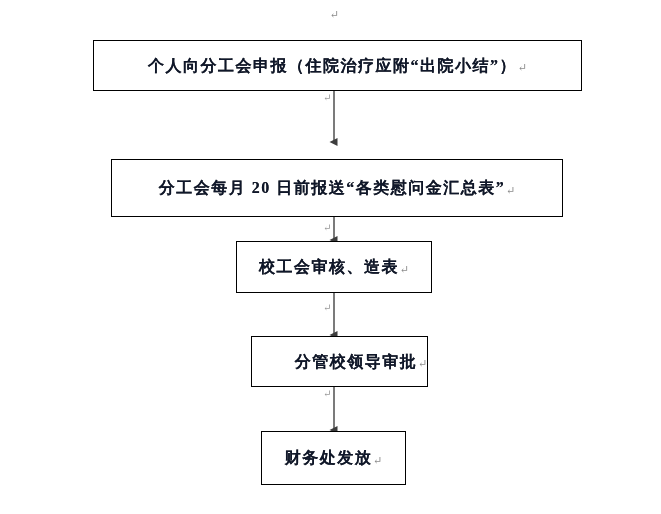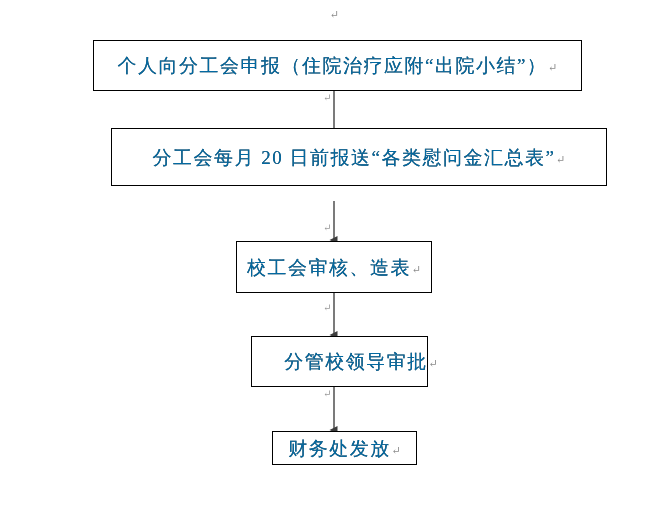--- a/index.html
+++ b/index.html
@@ -29,25 +29,26 @@
     border: 1px solid #000000;
     background: #ffffff;
     display: flex;
     align-items: center;
     justify-content: center;
     color: #3a3a3a;
     white-space: nowrap;
   }
 
   .node .label {
-    font-size: 19px;
+    font-size: 16px;
     letter-spacing: 1.5px;
     line-height: 1;
-    color: #0369a1;
+    color: #0f172a;
     text-shadow: 0 0 0.4px #4a4a4a;
+    font-weight: bold;
   }
 
   .node .cr {
     font-size: 11px;
     color: #8c8c8c;
     margin-left: 1px;
     position: relative;
     top: 2px;
     letter-spacing: 0;
   }
@@ -103,33 +104,33 @@
   <span class="conn-cr" style="left:323px; top:93px;">↵</span>
   <span class="conn-cr" style="left:323px; top:223px;">↵</span>
   <span class="conn-cr" style="left:323px; top:303px;">↵</span>
   <span class="conn-cr" style="left:323px; top:389px;">↵</span>
 
   <div class="node" style="left:93px; top:40px; width:489px; height:51px;">
     <span class="label">个人向分工会申报（住院治疗应附“出院小结”）</span>
       <span class="cr">↵</span>
   </div>
 
-  <div class="node" style="left:111px; top:128px; width:496px; height:58px;">
+  <div class="node" style="left:111px; top:159px; width:452px; height:58px;">
     <span class="label">分工会每月 20 日前报送“各类慰问金汇总表”</span>
       <span class="cr">↵</span>
   </div>
 
   <div class="node" style="left:236px; top:241px; width:196px; height:52px;">
     <span class="label">校工会审核、造表</span>
       <span class="cr">↵</span>
   </div>
 
   <div class="node" style="left:251px; top:336px; width:177px; height:51px;padding-left:43px;">
     <span class="label">分管校领导审批</span>
       <span class="cr">↵</span>
   </div>
 
-  <div class="node" style="left:272px; top:431px; width:145px; height:34px;">
+  <div class="node" style="left:261px; top:431px; width:145px; height:54px;">
     <span class="label">财务处发放</span>
       <span class="cr">↵</span>
   </div>
 
 </div>
 
 </body></html>

